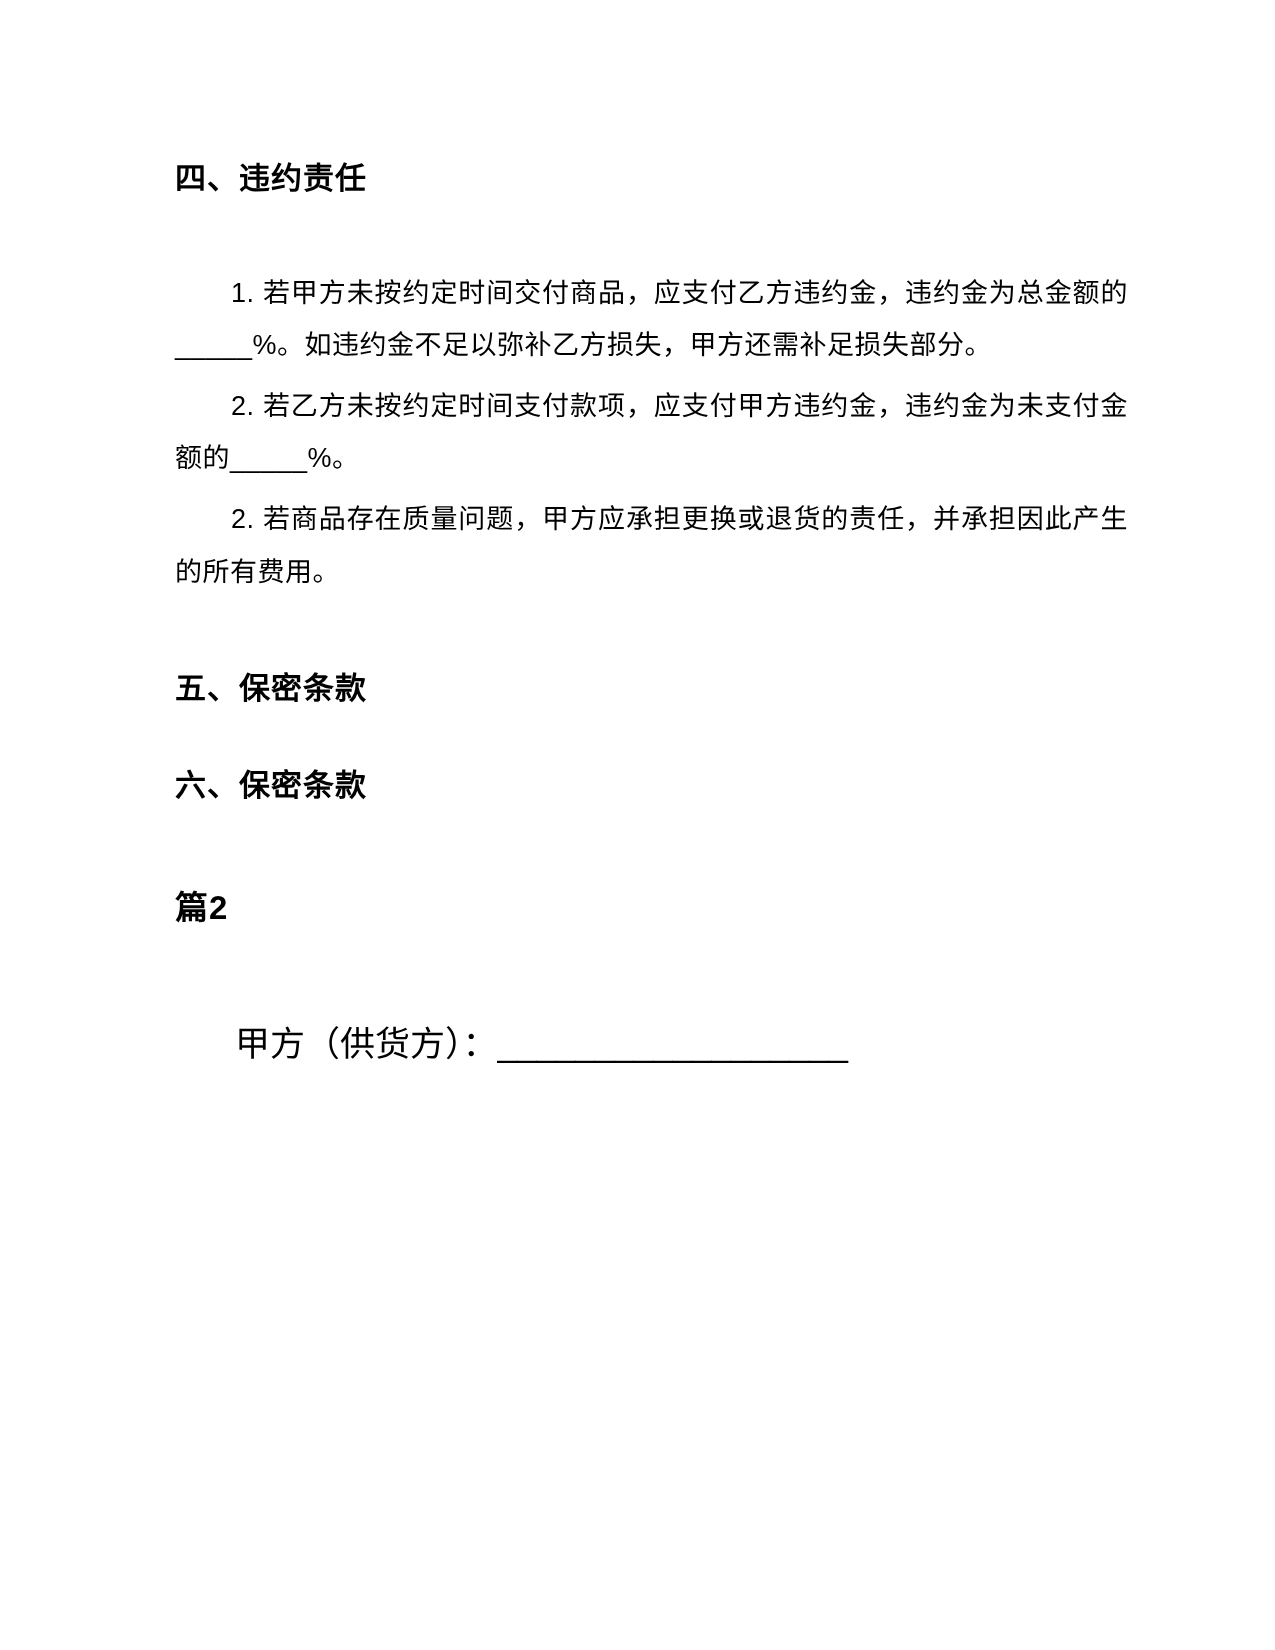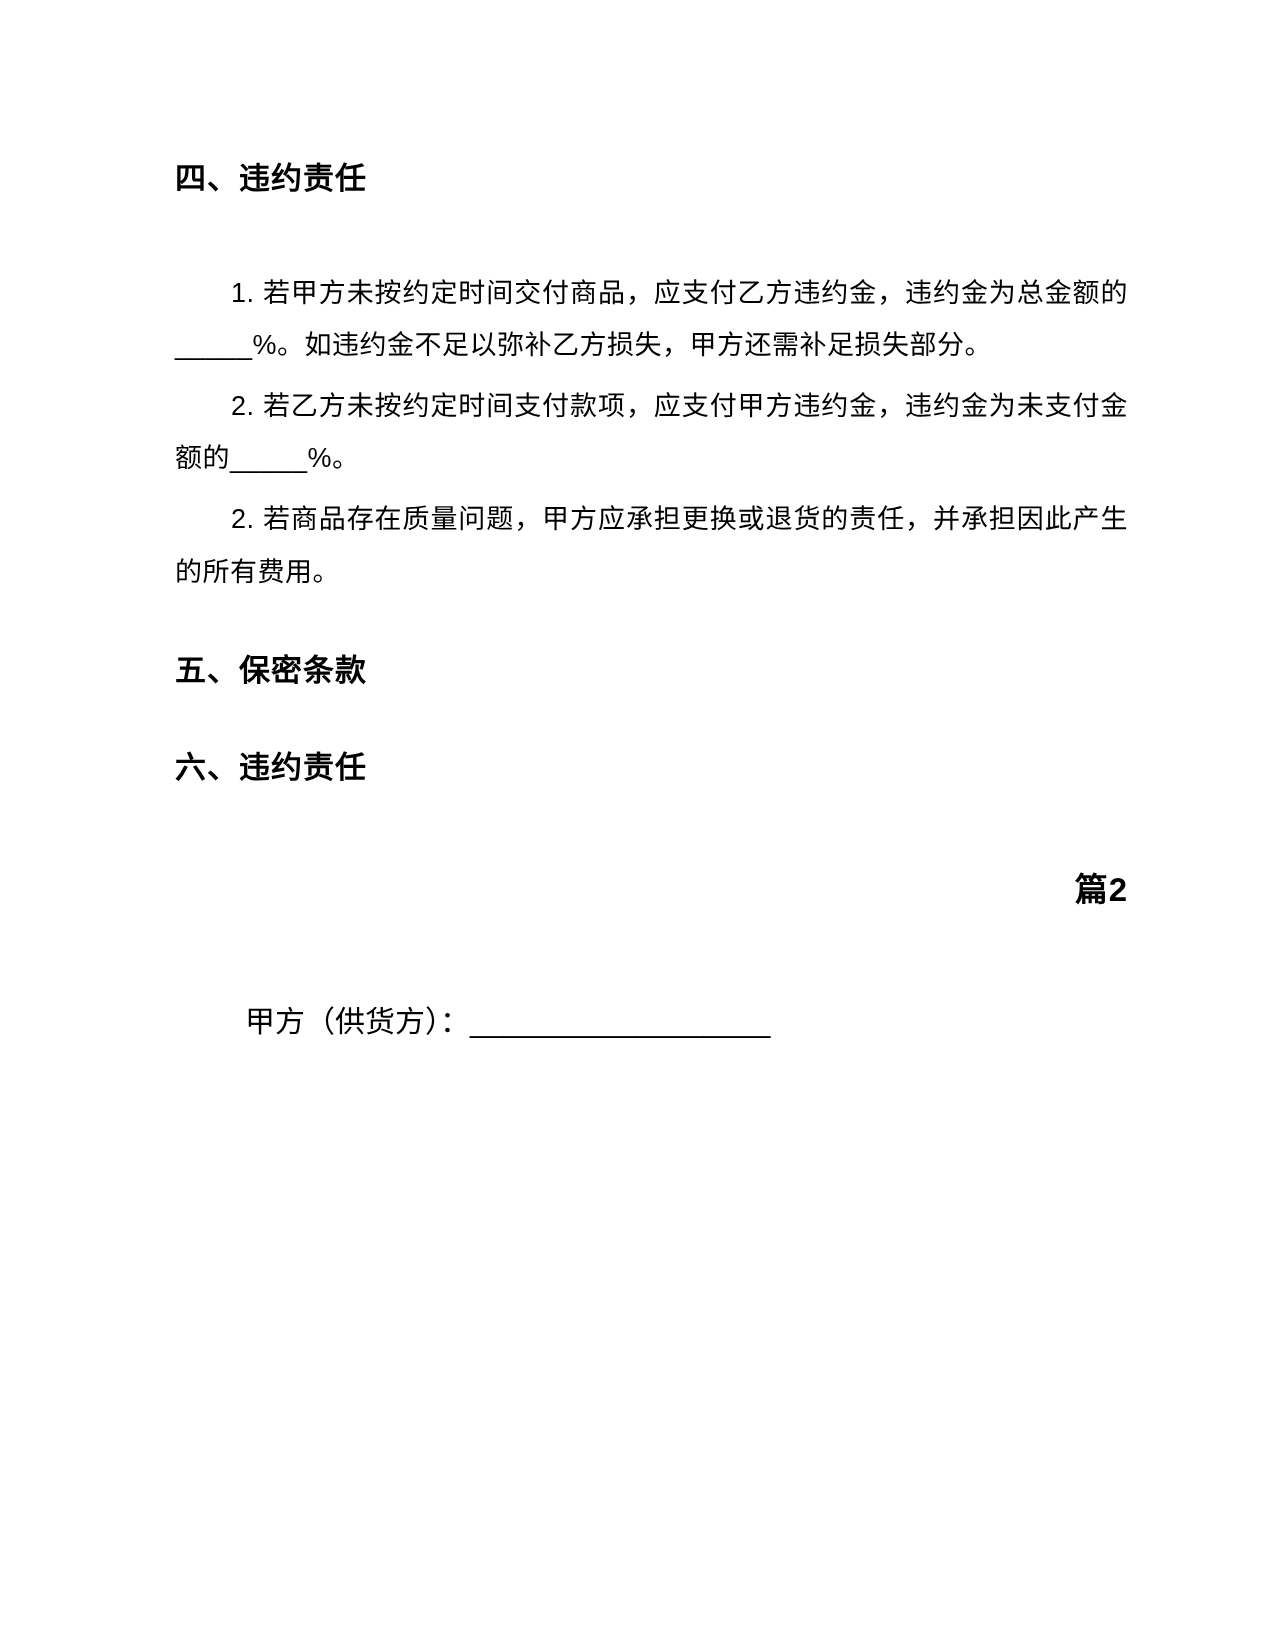--- a/index.html
+++ b/index.html
@@ -22,43 +22,43 @@
     padding: 120px 72px 0 175px;
   }
   .doc-heading {
     font-size: 31px;
     font-weight: bold;
     letter-spacing: 1px;
     margin: 0;
     line-height: 1.5;
   }
   .h-four { margin-top: 36px; }
-  .h-five { margin-top: 50px; }
+  .h-five { margin-top: 68px; }
   .h-six  { margin-top: 50px; }
   .para {
     font-size: 27px;
     line-height: 1.95;
     margin: 0;
     text-indent: 56px;
     letter-spacing: 0.5px;
     text-align: justify;
   }
   .block-gap-large { margin-top: 64px; }
   .block-gap-small { margin-top: 8px; }
   .body-block { margin-top: 56px; }
   .piece-heading {
     font-size: 33px;
     font-weight: bold;
     margin: 0;
     letter-spacing: 1px;
   }
-  .piece-gap { margin-top: 72px; text-align: right; }
+  .piece-gap { margin-top: 72px; }
   .signature-line {
-    font-size: 30px;
-    margin: 14px;
+    font-size: 35px;
+    margin: 4px;
     text-indent: 56px;
     letter-spacing: 0.5px;
   }
   .sig-gap { margin-top: 86px; }
   .blank { letter-spacing: 0; }
 </style>
 </head>
 <body>
 
 <div class="page">
@@ -67,19 +67,19 @@
 
   <p class="para block-gap-large">1. 若甲方未按约定时间交付商品，应支付乙方违约金，违约金为总金额的_____%。如违约金不足以弥补乙方损失，甲方还需补足损失部分。</p>
 
   <p class="para block-gap-small">2. 若乙方未按约定时间支付款项，应支付甲方违约金，违约金为未支付金额的_____%。</p>
 
   <p class="para block-gap-small">2. 若商品存在质量问题，甲方应承担更换或退货的责任，并承担因此产生的所有费用。</p>
 
   <h2 class="doc-heading h-five">五、保密条款</h2>
 
 
-  <h2 class="doc-heading h-six">六、违约责任</h2>
+  <h2 class="doc-heading h-six">六、保密条款</h2>
 
   <h2 class="piece-heading piece-gap">篇2</h2>
 
   <p class="signature-line sig-gap blank">甲方（供货方）：__________________</p>
 
 </div>
 
 </body></html>

